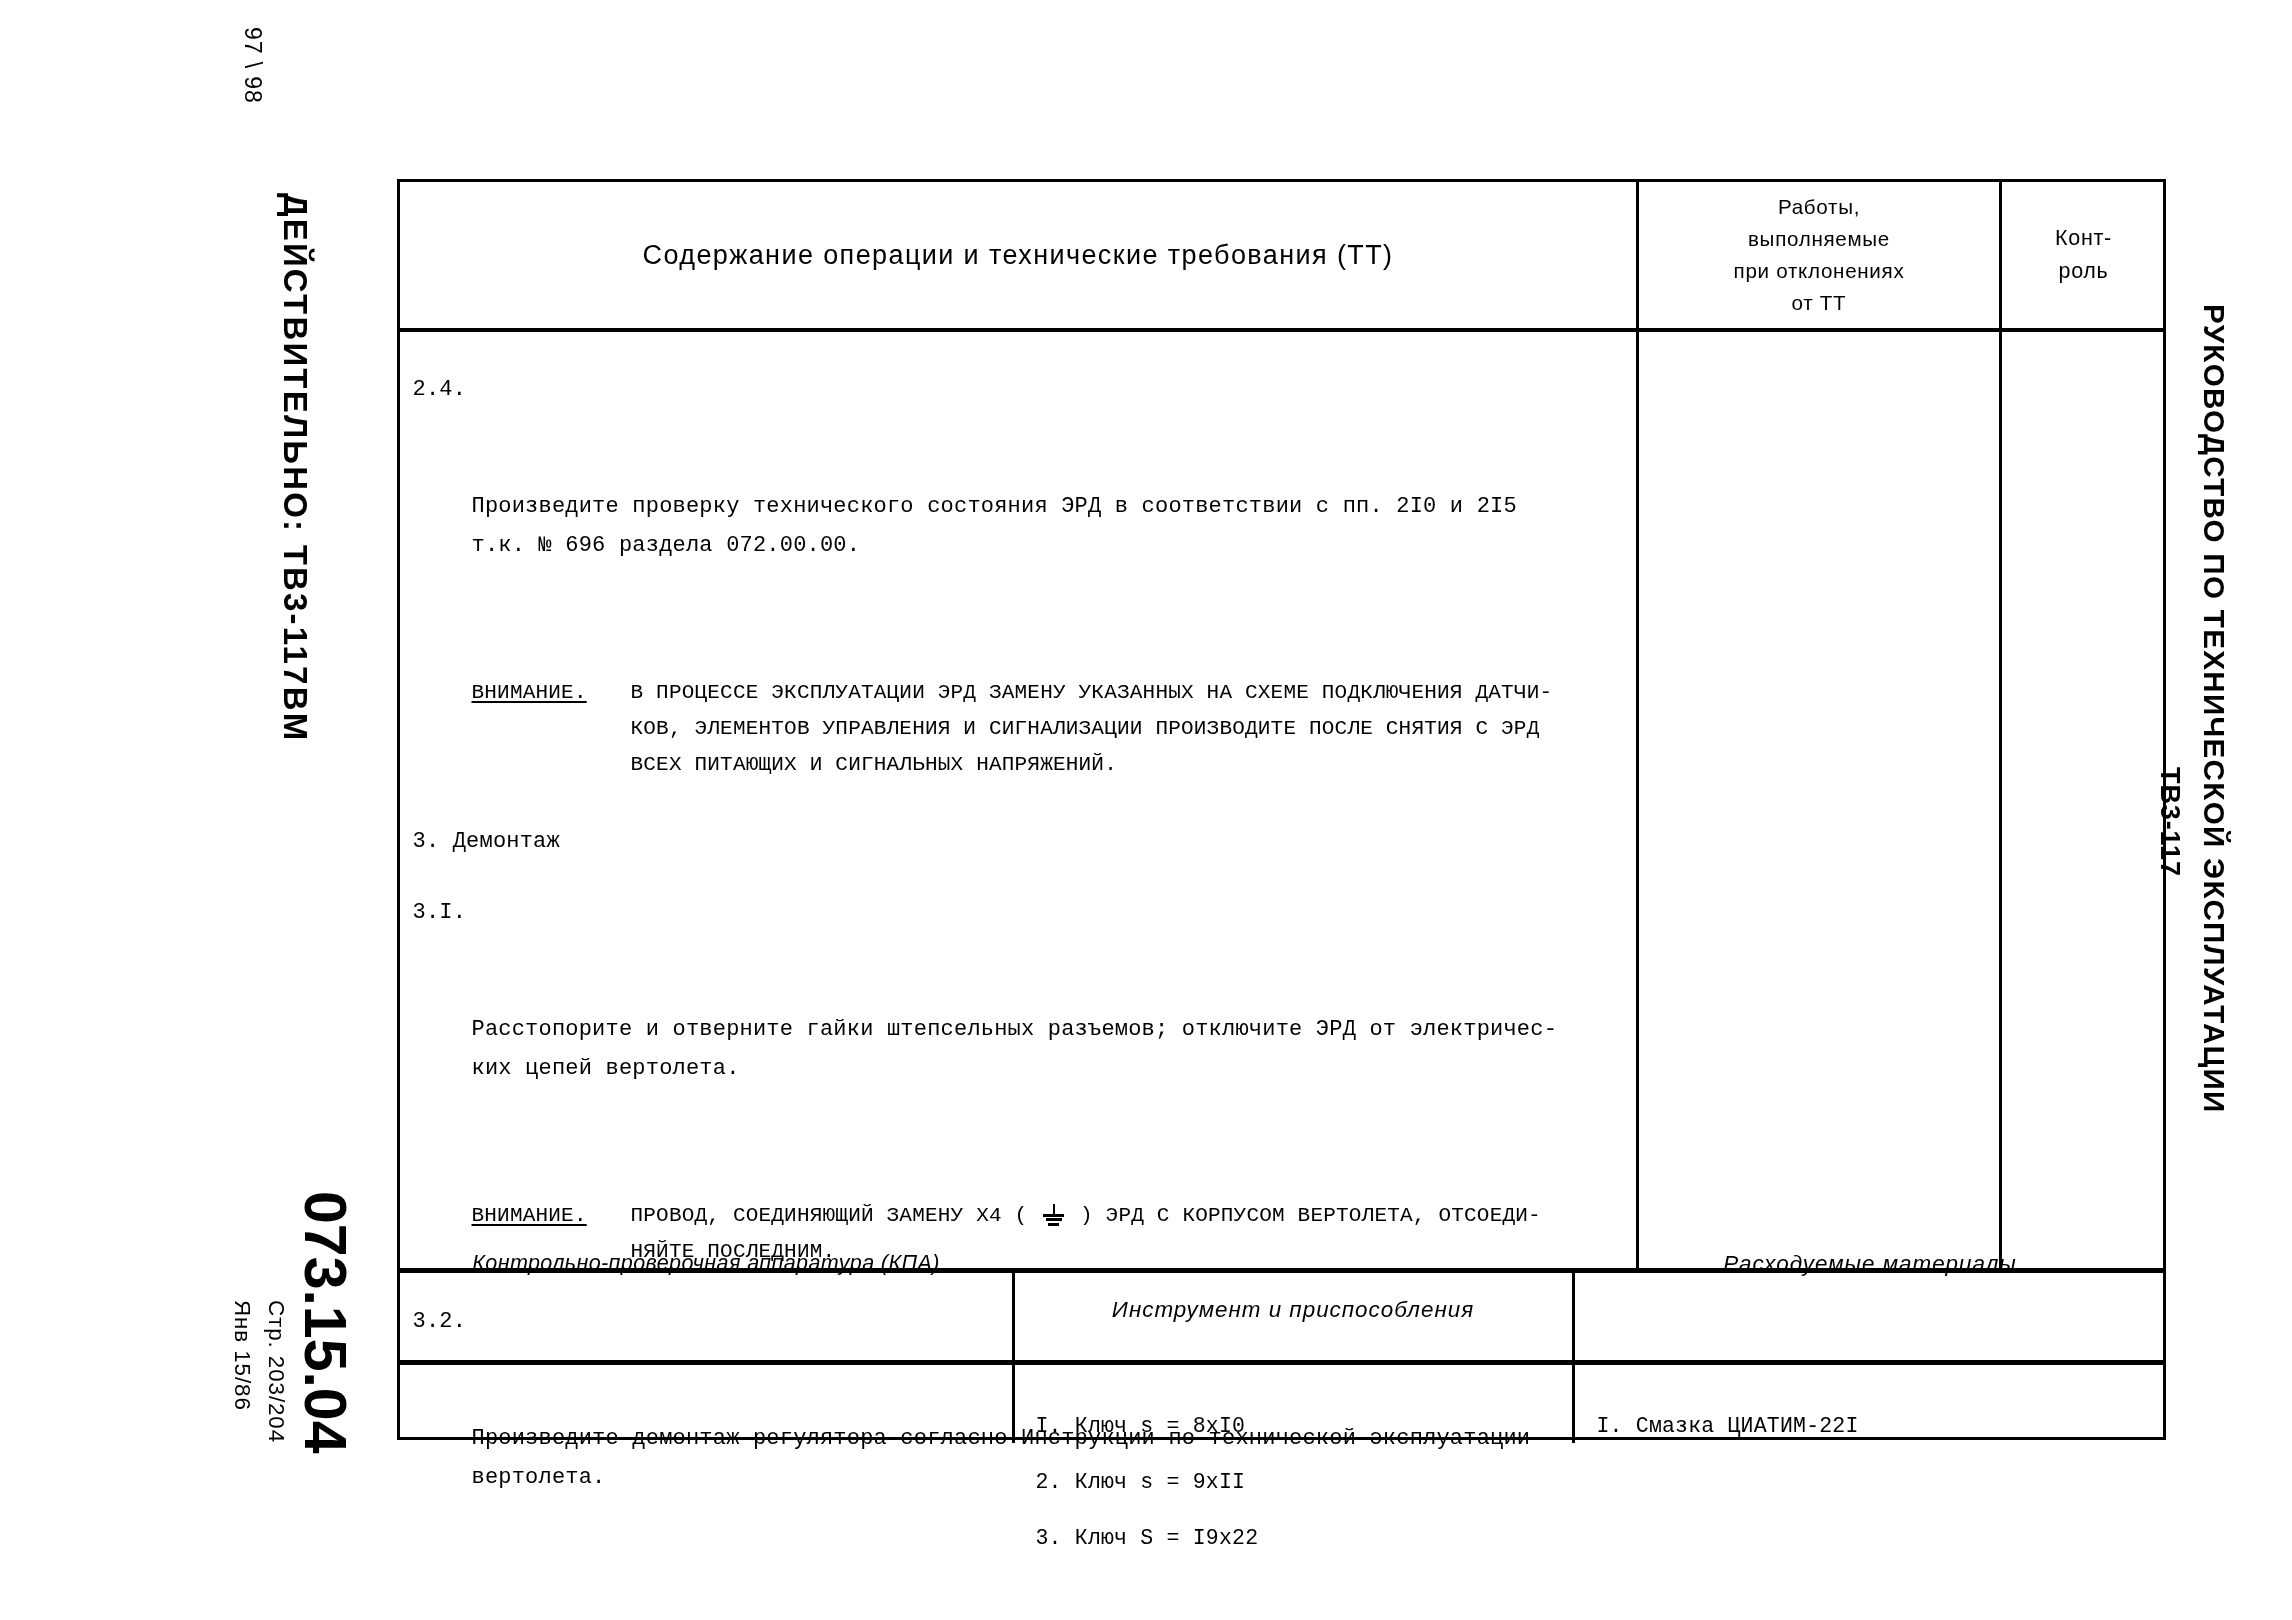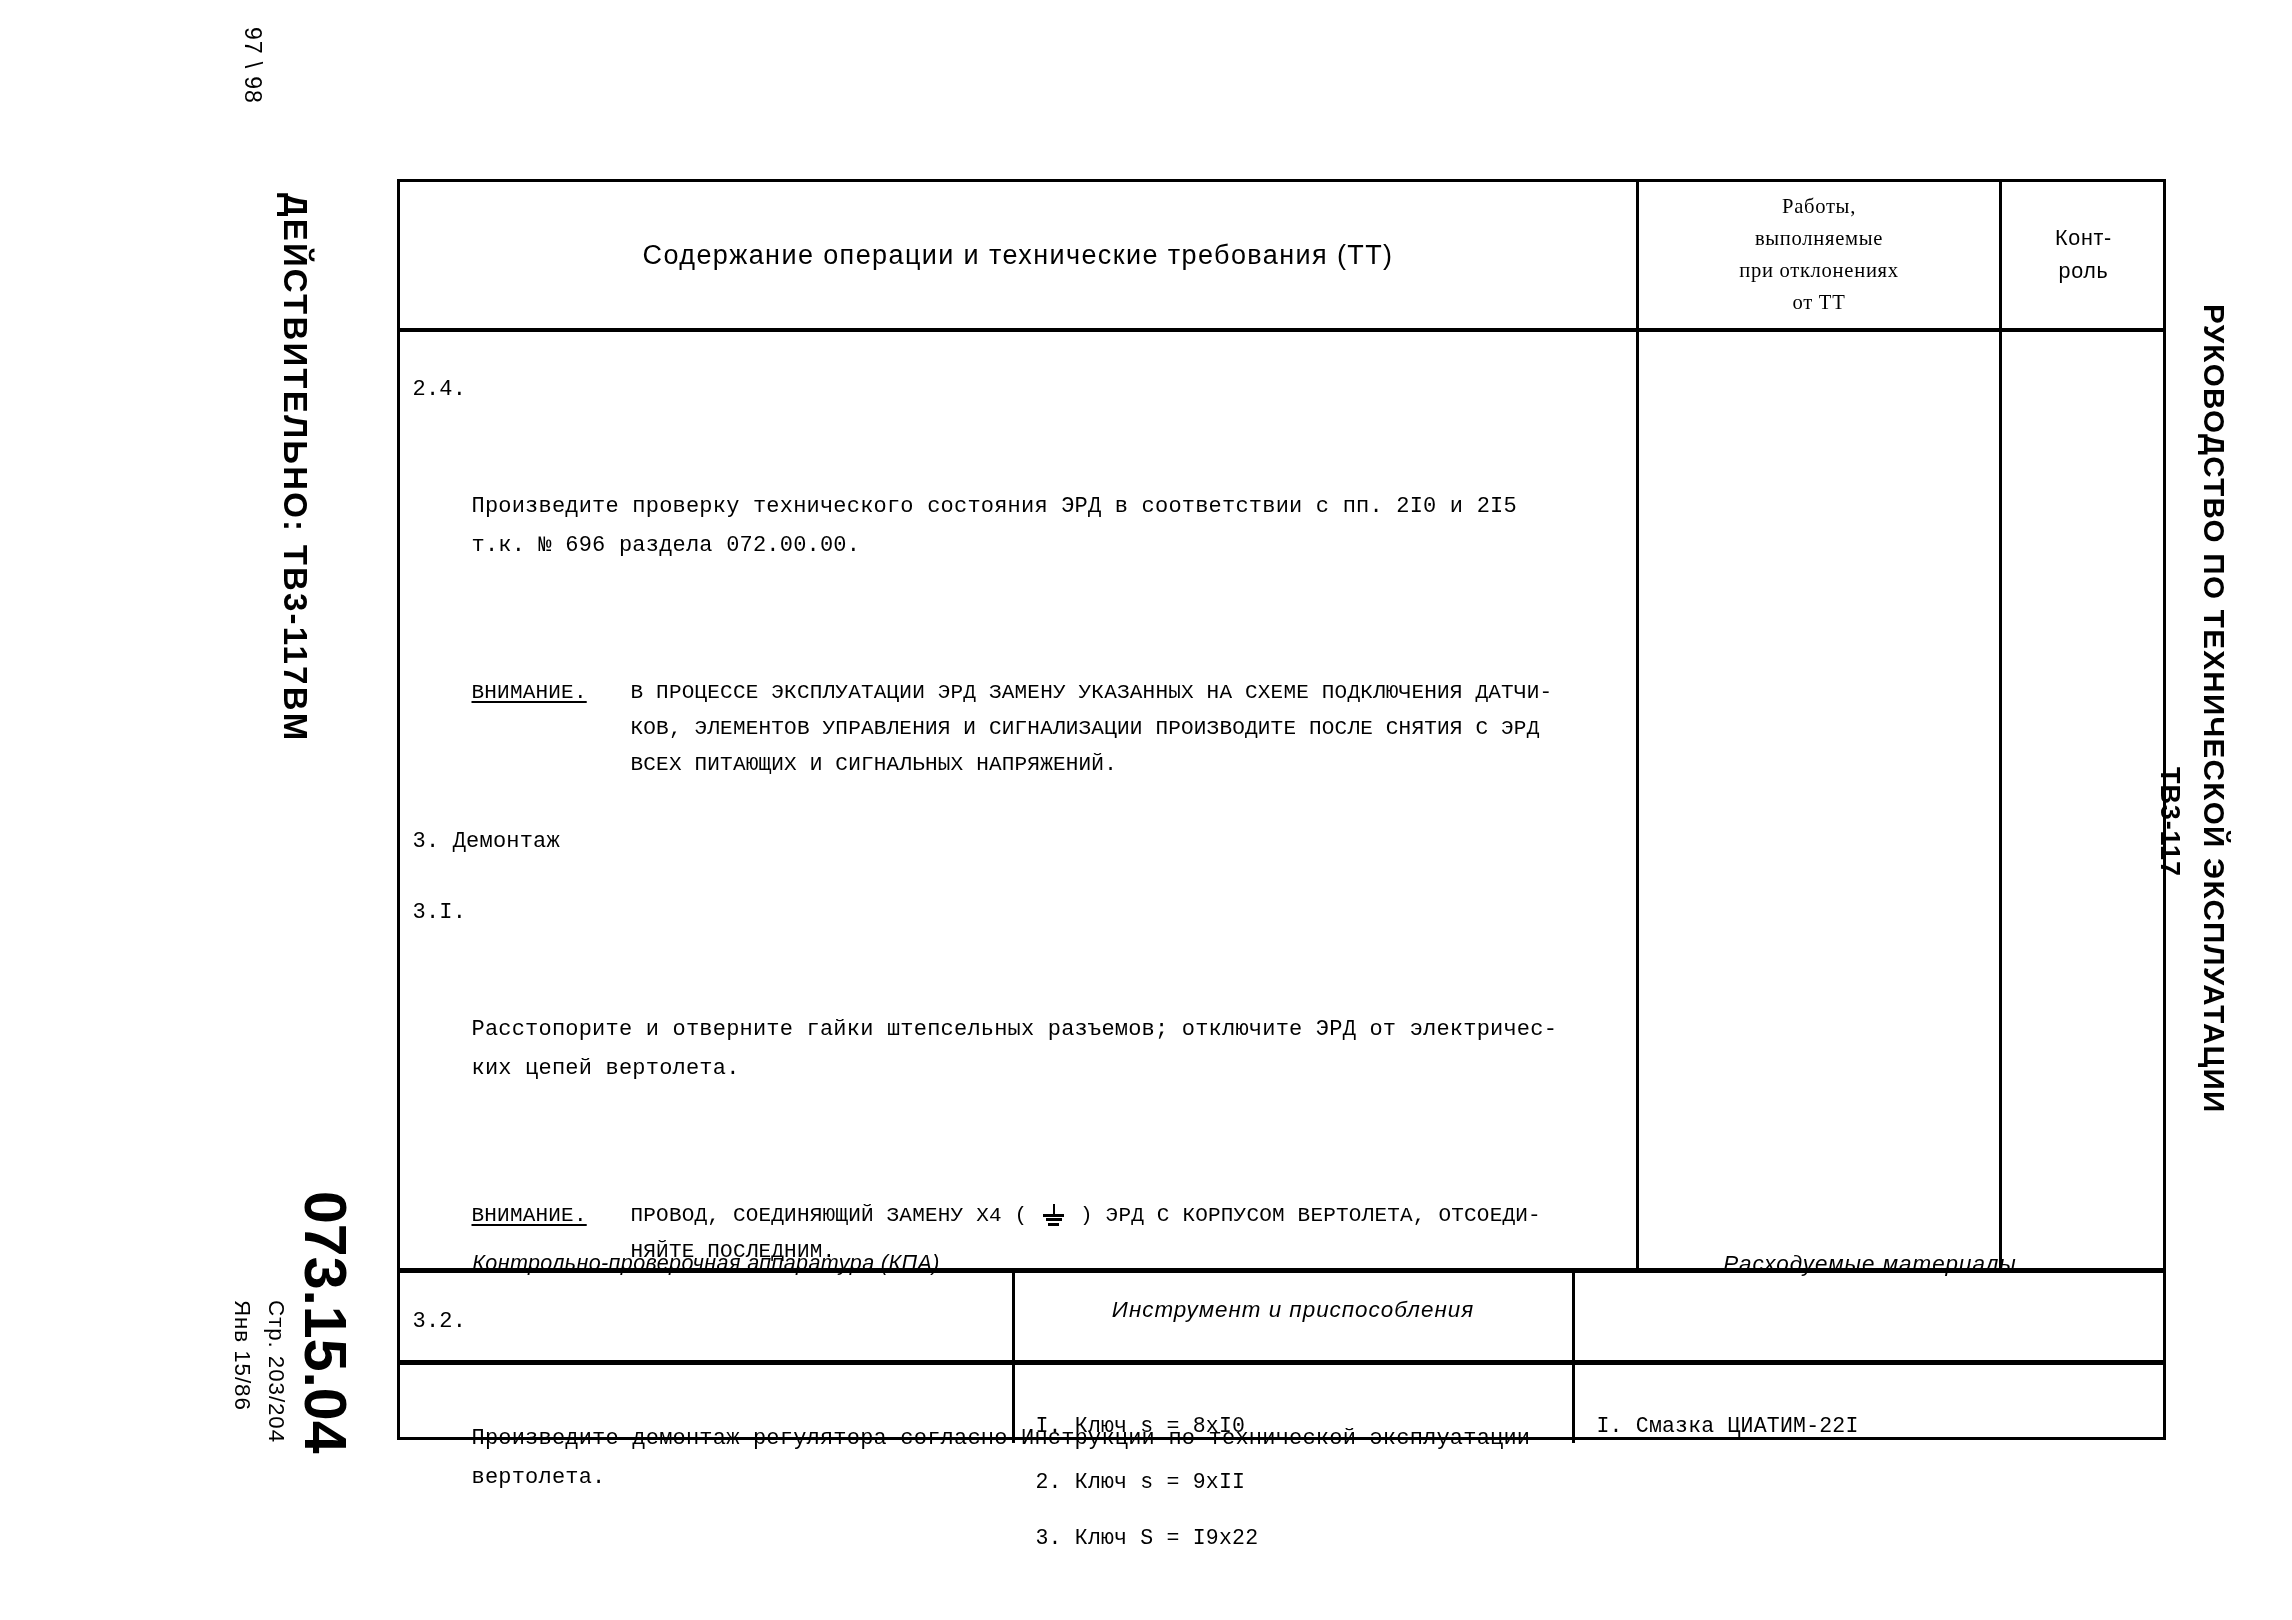--- a/index.html
+++ b/index.html
@@ -130,21 +130,20 @@
     text-align: center;
   }
   #hdr-operations {
     left: 0; top: 0; width: 1236px; height: 146px;
     font-size: 27px; letter-spacing: 1.4px;
   }
   #hdr-works {
     left: 1239px; top: 0; width: 360px; height: 146px;
     font-size: 20.6px; line-height: 1.55; letter-spacing: 0.7px;
     flex-direction: column;
-    font-family: Liberation Serif, serif;
   }
   #hdr-control {
     left: 1601px; top: 0; width: 165px; height: 146px;
     font-size: 21.5px; line-height: 1.55; letter-spacing: 0.7px;
     flex-direction: column;
   }
   .hdr-line { display: block; }
 
   
   #ops-body {

